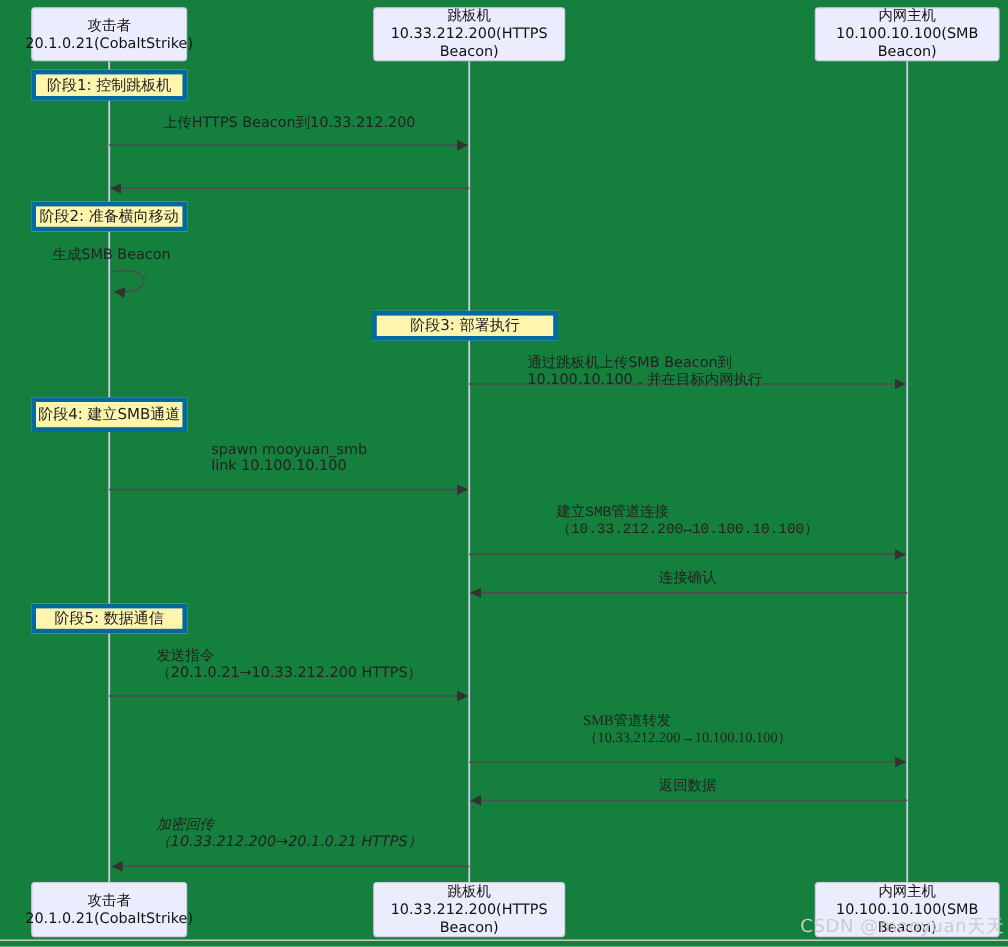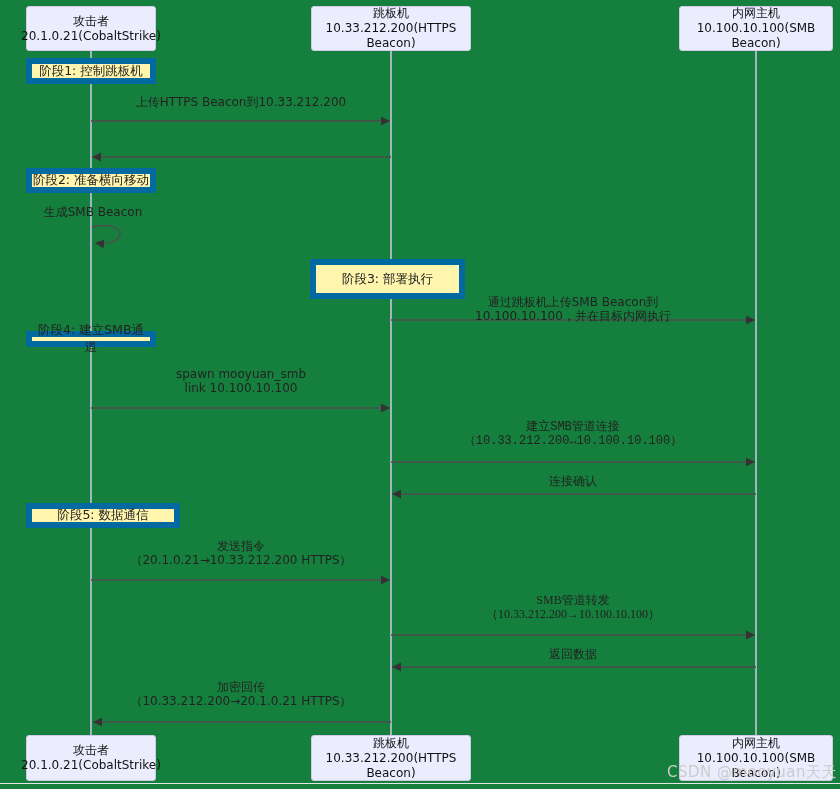--- a/index.html
+++ b/index.html
@@ -9,27 +9,27 @@
   }
   .layer{position:absolute;left:0;top:0;}
   .actor{
     position:absolute;box-sizing:border-box;
     background:#ECECFF;border:1px solid #CFCAE8;border-radius:3px;
     display:flex;flex-direction:column;align-items:center;justify-content:center;
     font-size:12px;line-height:15px;color:#111111;text-align:center;z-index:3;
   }
   .note{
     position:absolute;box-sizing:border-box;
-    background:#FFF5AD;border:6px solid #0369a1;
+    background:#FFF5AD;border:4px solid #0369a1;
     display:flex;align-items:center;justify-content:center;
     font-size:12.5px;color:#222222;z-index:4;text-align:center;
   }
   .msg{
     position:absolute;transform:translateX(-50%);
-    font-size:12px;line-height:13.5px;text-align:center;white-space:pre-line;
+    font-size:12px;line-height:13.5px;white-space:pre-line;
     color:#222222;z-index:2;
   }
   .watermark{
     position:absolute;right:3px;top:763px;z-index:5;
     font-size:15px;color:#CCCCCC;letter-spacing:0.5px;white-space:nowrap;
   }
   .bottom-divider{
     position:absolute;left:0;top:783px;width:840px;height:1px;background:#E6E6E6;z-index:1;
   }
 </style>
@@ -83,36 +83,36 @@
     <span>跳板机</span>
     <span>10.33.212.200(HTTPS Beacon)</span>
   </div>
   <div class="actor" style="left:679px;top:735px;width:154px;height:46px;">
     <span>内网主机</span>
     <span>10.100.10.100(SMB Beacon)</span>
   </div>
 
   <div class="note" style="left:26px;top:58px;width:130px;height:26px;">阶段1: 控制跳板机</div>
   <div class="note" style="left:26px;top:168px;width:130px;height:25px;">阶段2: 准备横向移动</div>
-  <div class="note" style="left:310px;top:259px;width:155px;height:40px;">阶段3: 部署执行</div>
-  <div class="note" style="left:26px;top:331px;width:130px;height:16px;">阶段4: 建立SMB通道</div>
-  <div class="note" style="left:26px;top:503px;width:154px;height:25px;">阶段5: 数据通信</div>
+  <div class="note" style="left:310px;top:259px;width:155px;height:25px;">阶段3: 部署执行</div>
+  <div class="note" style="left:26px;top:331px;width:130px;height:29px;">阶段4: 建立SMB通道</div>
+  <div class="note" style="left:26px;top:503px;width:130px;height:25px;">阶段5: 数据通信</div>
 
   <div class="msg" style="left:241px;top:96px;">上传HTTPS Beacon到10.33.212.200</div>
   <div class="msg" style="left:93px;top:206px;">生成SMB Beacon</div>
   <div class="msg" style="left:573px;top:296px;">通过跳板机上传SMB Beacon到10.100.10.100，并在目标内网执行</div>
   <div class="msg" style="left:241px;top:368px;">spawn mooyuan_smb
 link 10.100.10.100</div>
   <div class="msg" style="left:573px;top:421px;font-family:Liberation Mono, monospace;">建立SMB管道连接
 （10.33.212.200↔10.100.10.100）</div>
   <div class="msg" style="left:573px;top:475px;">连接确认</div>
   <div class="msg" style="left:241px;top:540px;">发送指令
 （20.1.0.21→10.33.212.200 HTTPS）</div>
   <div class="msg" style="left:573px;top:594px;font-family:Liberation Serif, serif;">SMB管道转发
 （10.33.212.200→10.100.10.100）</div>
   <div class="msg" style="left:573px;top:648px;">返回数据</div>
-  <div class="msg" style="left:241px;top:681px;">加密回传
+  <div class="msg" style="left:241px;top:681px;font-style:italic;">加密回传
 （10.33.212.200→20.1.0.21 HTTPS）</div>
 
   <div class="watermark">CSDN @mooyuan天天</div>
   <div class="bottom-divider"></div>
 
 </div>
 
 </body></html>

